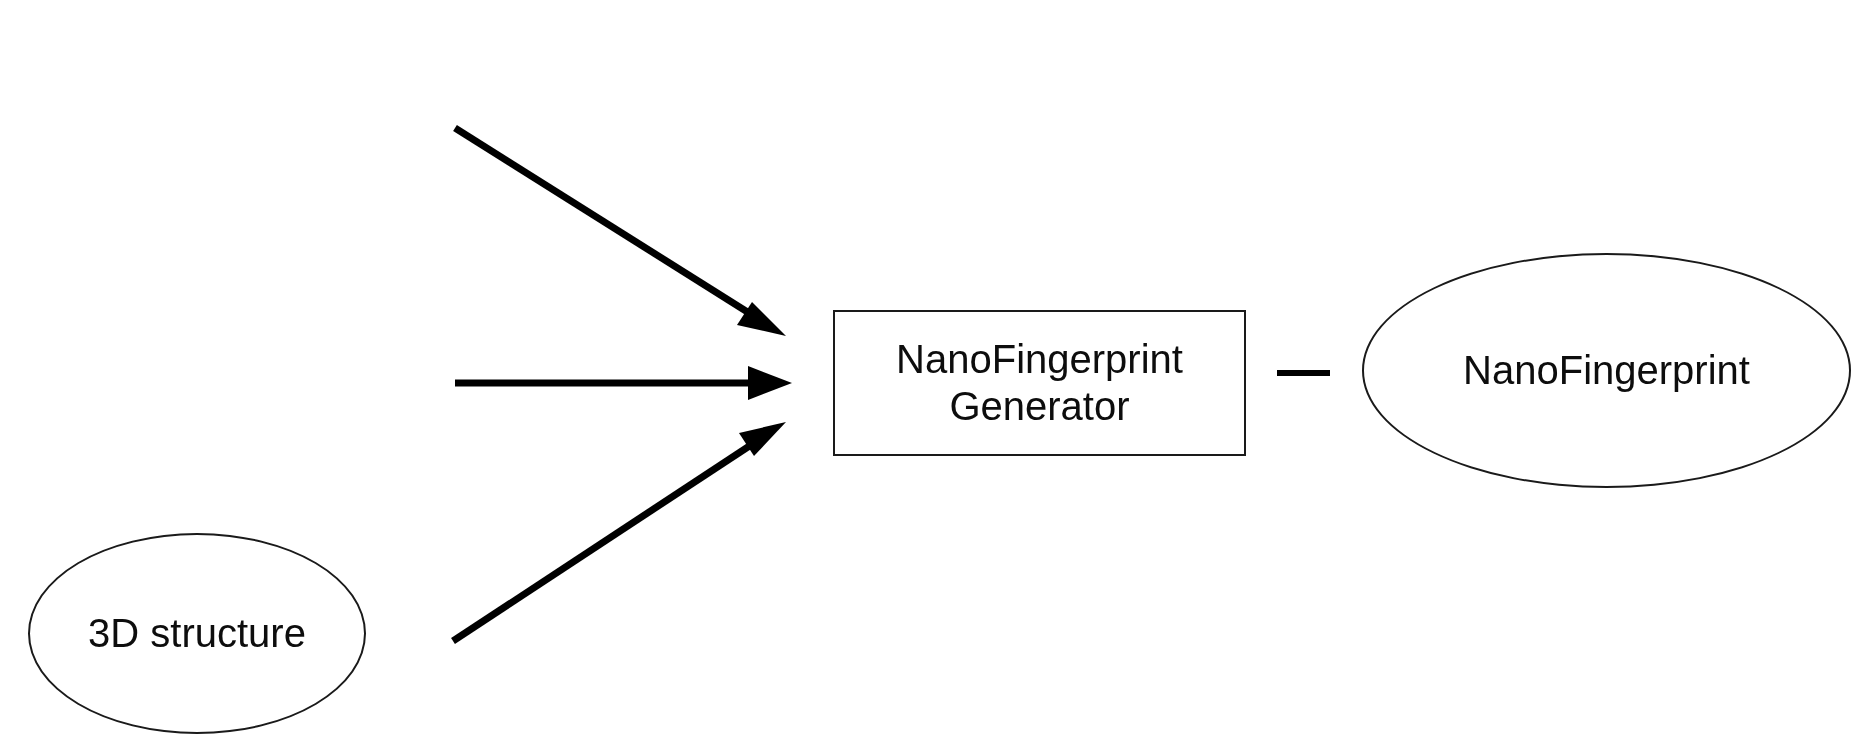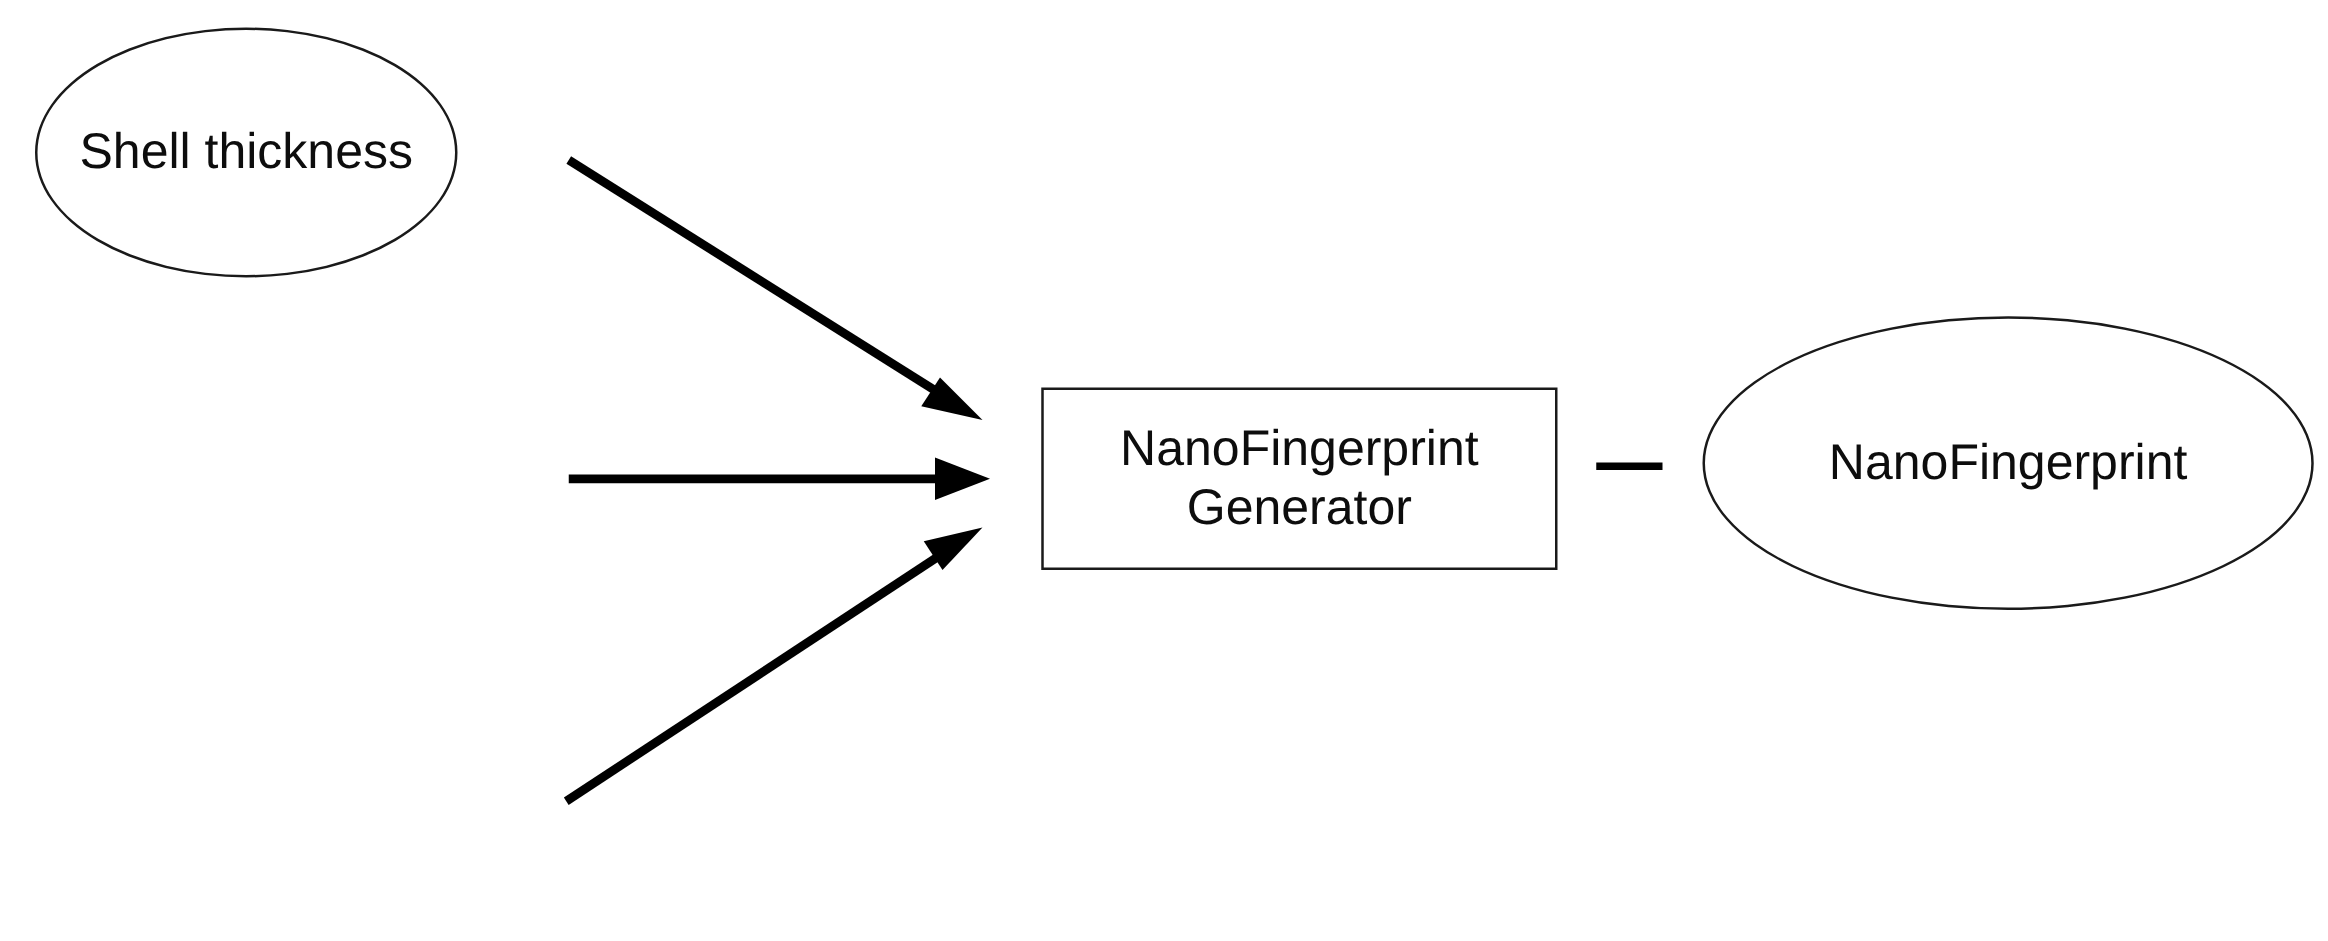--- a/index.html
+++ b/index.html
@@ -94,25 +94,25 @@
       <line class="edge-line" x1="453" y1="641" x2="757" y2="441"></line>
       <polygon class="edge-head" points="786,422 739,433 754,456"></polygon>
     </g>
 
     <g>
       <line class="edge-line thin" x1="1277" y1="373" x2="1330" y2="373"></line>
       <polygon class="edge-head" points="1353"></polygon>
     </g>
   </svg>
 
-  <div class="node ellipse" id="node-shell-thickness">
-    <span class="node-label">Shell thickness</span>
-  </div>
 
 
+  <div class="node ellipse" id="node-3d-structure">
+    <span class="node-label">3D structure</span>
+  </div>
 
   <div class="node rect" id="node-generator">
     <span class="node-label">NanoFingerprint
 Generator</span>
   </div>
 
   <div class="node ellipse" id="node-nanofingerprint">
     <span class="node-label">NanoFingerprint</span>
   </div>
 

